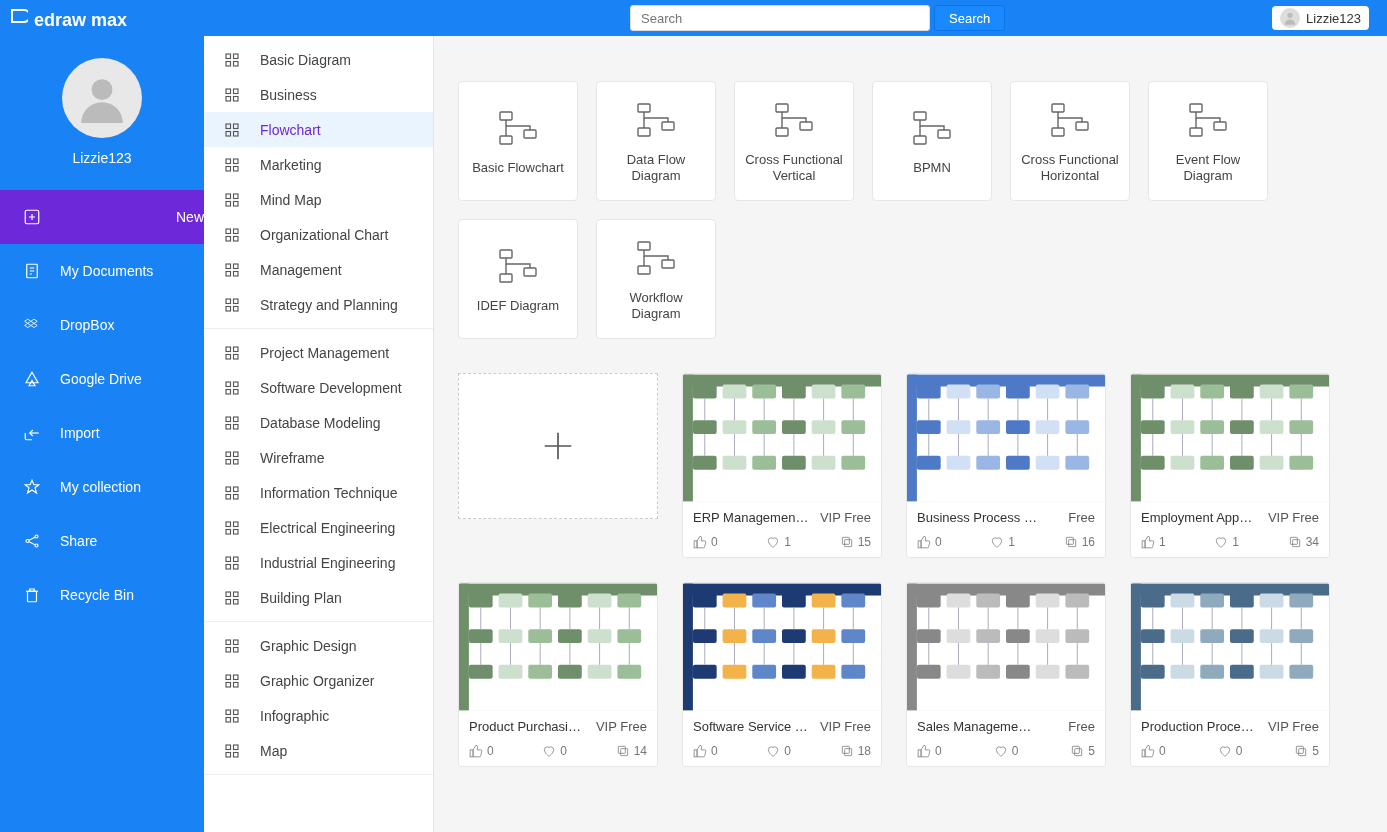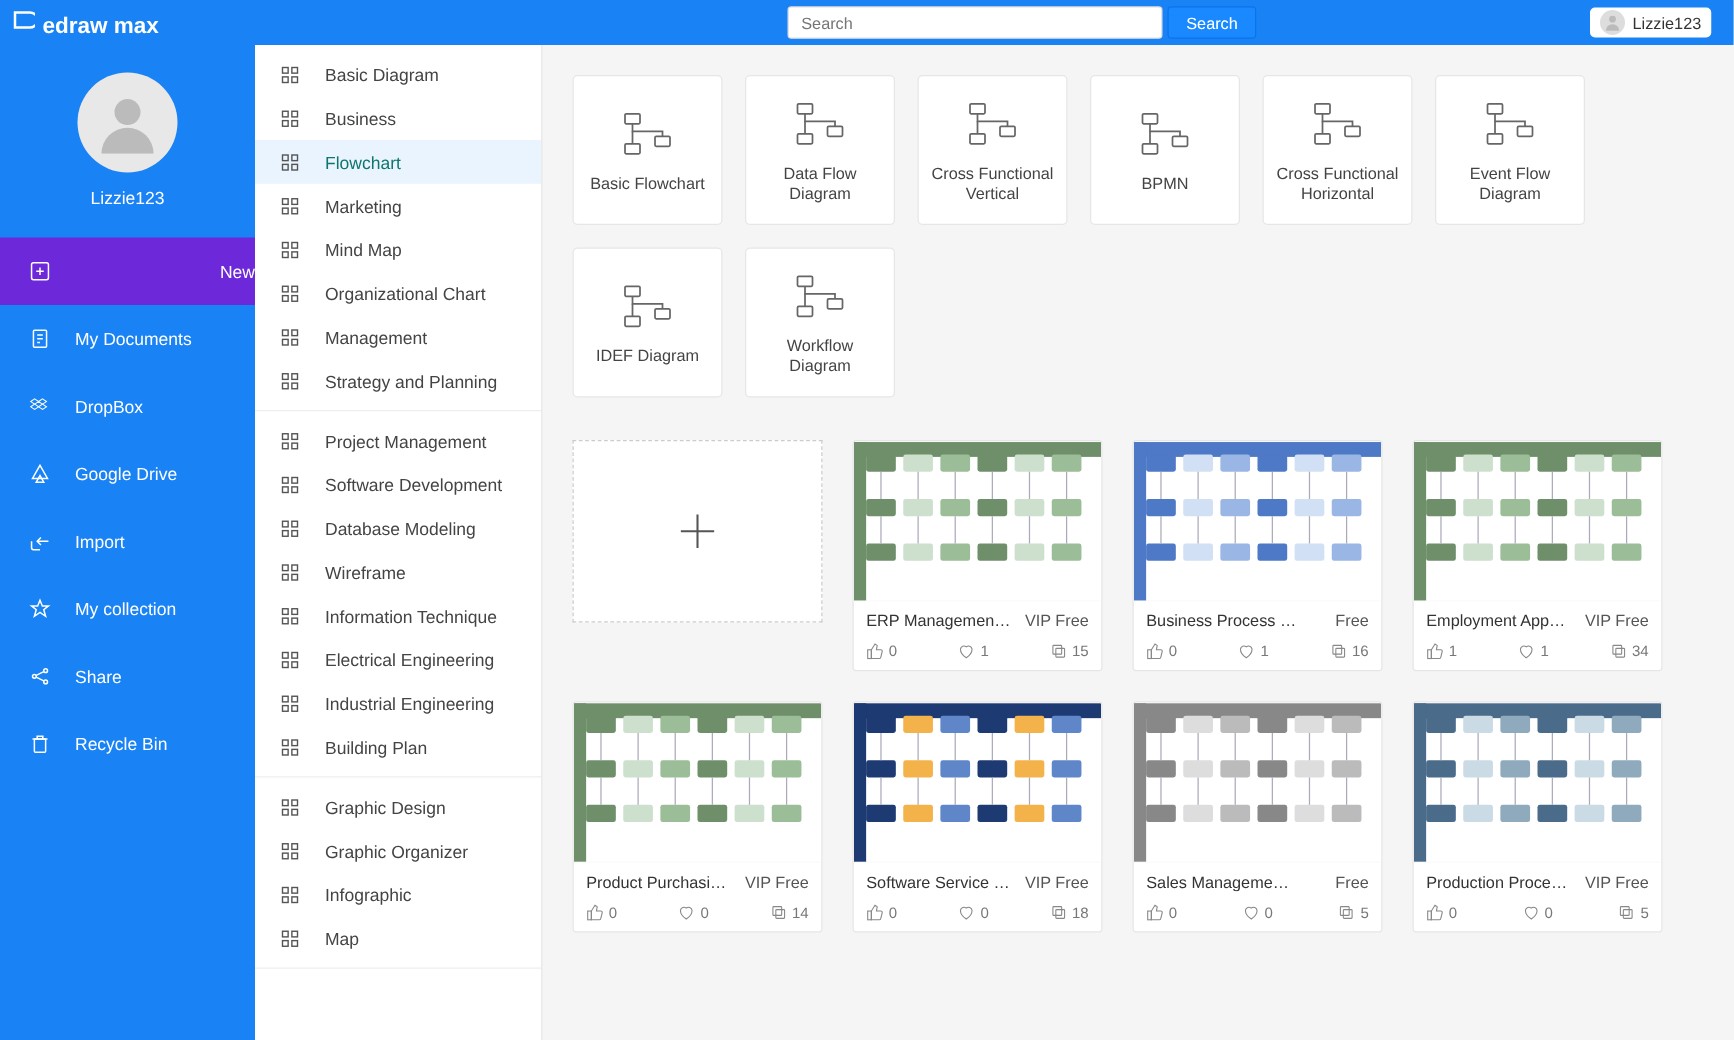--- a/index.html
+++ b/index.html
@@ -27,30 +27,30 @@
 .avatar-large svg { width: 50px; height:50px; fill:#bbb; }
 .profile-name { margin-top: 12px; font-size: 14px; }
 .nav-item { height: 54px; display:flex; align-items:center; padding-left: 22px; font-size: 14px; cursor:pointer; }
 .nav-item .nav-icon { width: 20px; margin-right: 18px; display:flex; align-items:center; justify-content:center; }
 .nav-item.active { background: #6d28d9; justify-content: space-between; }
 
 
 .category-panel { width: 230px; background:#fff; border-right:1px solid #e4e4e4; overflow-y:auto; }
 .cat-group { padding: 6px 0; border-bottom:1px solid #eee; }
 .cat-item { height: 35px; display:flex; align-items:center; padding: 0 18px; font-size: 14px; color:#444; cursor:pointer; }
-.cat-item.selected { color:#0f766e; background:#eaf4ff; }
+.cat-item.selected { color:#6d28d9; background:#eaf4ff; }
 .cat-icon { width: 20px; margin-right: 18px; display:flex; align-items:center; justify-content:center; }
 
 
 .category-panel::-webkit-scrollbar { width:6px; }
 .category-panel::-webkit-scrollbar-thumb { background:#ccc; border-radius:3px; }
 
 
 .content { flex:1; overflow-y:auto; padding: 24px 24px 40px; }
-.type-grid { display:flex; flex-wrap:wrap; gap: 18px; margin-bottom: 34px; }
+.type-grid { display:flex; flex-wrap:wrap; gap: 18px; margin-bottom: 34px; margin-top: 21px; }
 .type-card { width: 120px; height: 120px; background:#fff; border:1px solid #e6e6e6; border-radius:4px; display:flex; flex-direction:column; align-items:center; justify-content:center; text-align:center; font-size: 13px; color:#444; cursor:pointer; }
 .type-card .type-icon { height: 44px; display:flex; align-items:center; justify-content:center; margin-bottom:10px; }
 .type-card .type-label { padding: 0 8px; line-height:1.25; }
 
 .template-grid { display:flex; flex-wrap:wrap; gap: 24px; align-items:flex-start; }
 .template-card { width: 200px; background:#fff; border:1px solid #e6e6e6; border-radius:3px; overflow:hidden;text-align:center; }
 .template-thumb { width:100%; height: 128px; background:#f7f7f7; display:flex; align-items:center; justify-content:center; overflow:hidden; }
 .template-info { padding: 8px 10px 4px; }
 .template-title-row { display:flex; justify-content:space-between; font-size:13px; color:#333; }
 .template-title { white-space:nowrap; overflow:hidden; text-overflow:ellipsis; max-width: 120px; }

